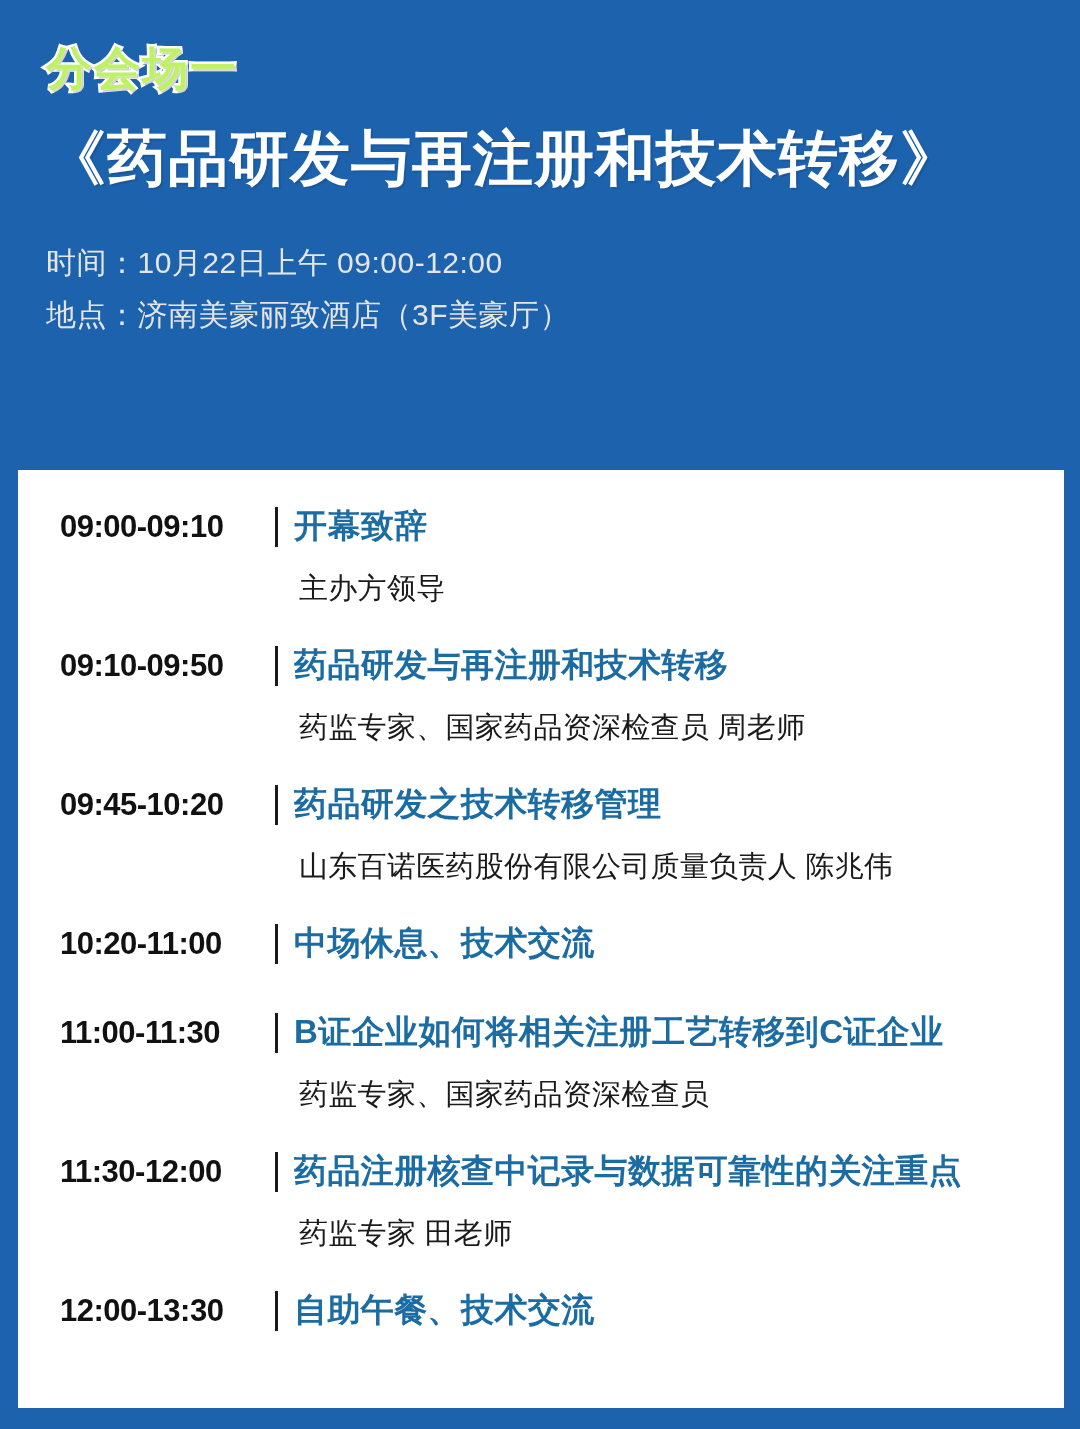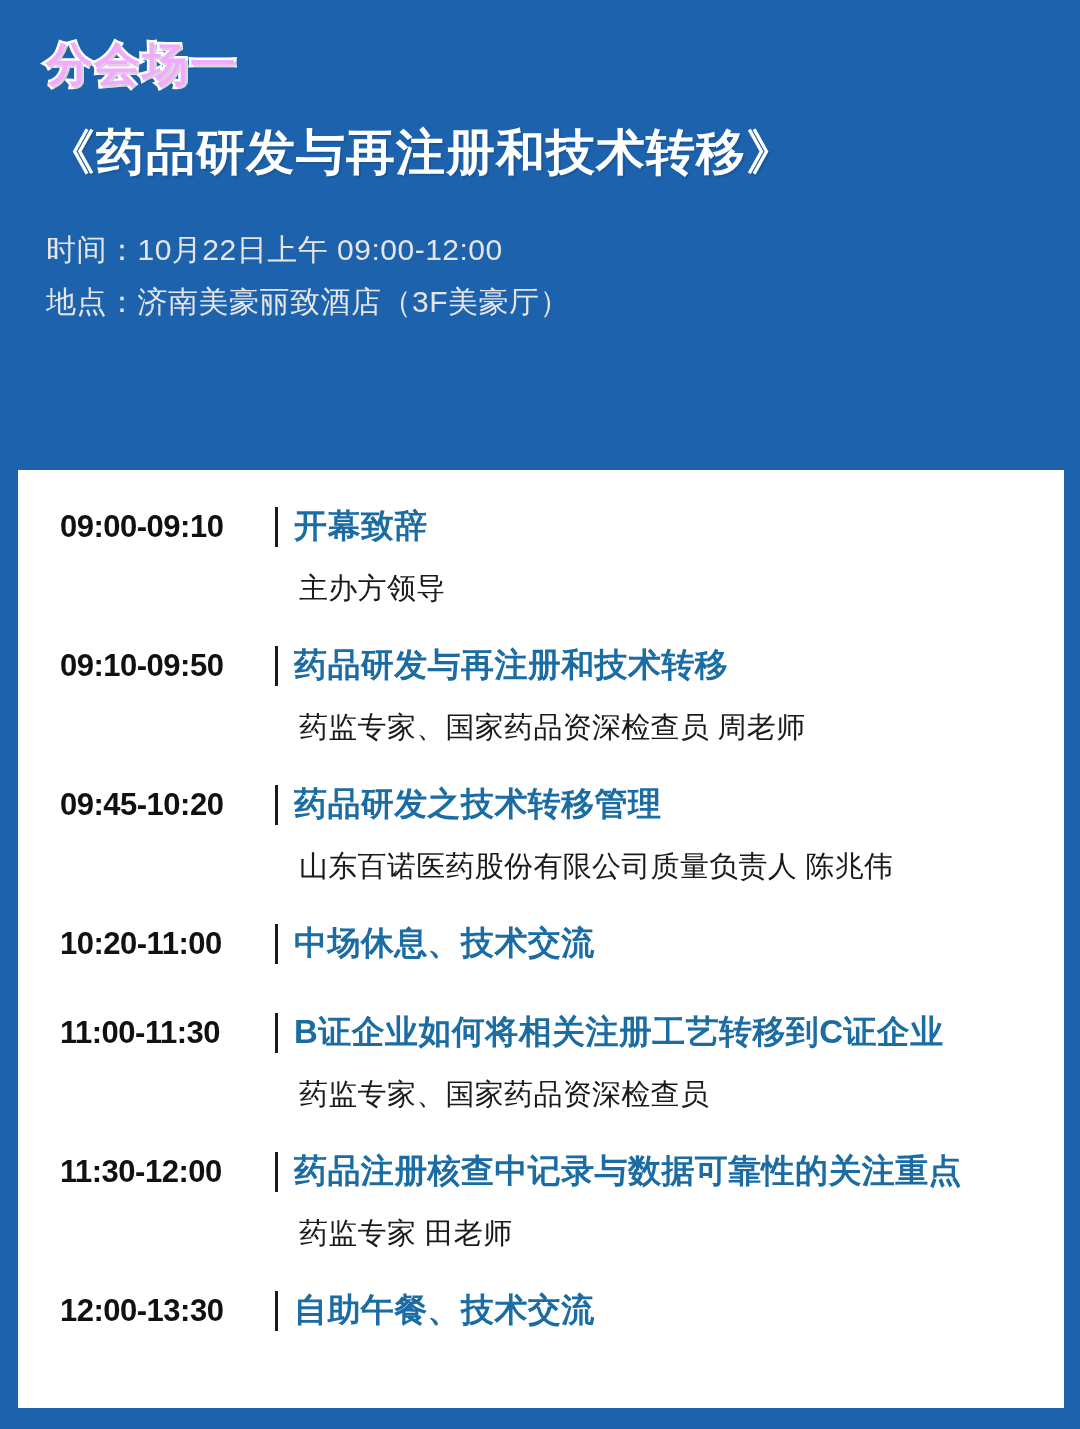--- a/index.html
+++ b/index.html
@@ -22,33 +22,32 @@
   }
 
   
   .header {
     padding: 44px 0 0 46px;
   }
   .kicker {
     font-size: 46px;
     font-weight: bold;
     line-height: 1.05;
-    color: #f0abfc;
+    color: #bef264;
     letter-spacing: 2px;
     -webkit-text-stroke: 5px #ffffff;
     paint-order: stroke fill;
     text-shadow:
       0 0 1px #ffffff,
       2px 2px 0 rgba(0,0,0,0.18);
     display: inline-block;
     margin: 0 0 10px 0;
-    font-family: Liberation Mono, monospace;
   }
   .main-title {
-    font-size: 49px;
+    font-size: 60px;
     font-weight: bold;
     color: #ffffff;
     letter-spacing: 1px;
     line-height: 1.18;
     margin: 22px 0 0 0;
     text-shadow: 2px 2px 1px rgba(0,0,0,0.10);
   }
   .meta {
     margin-top: 42px;
   }

